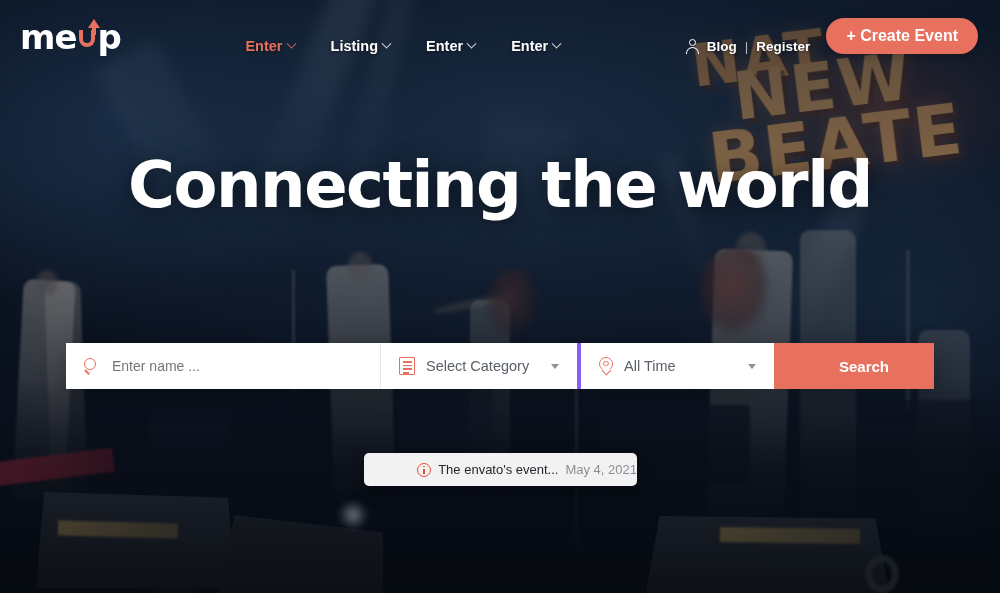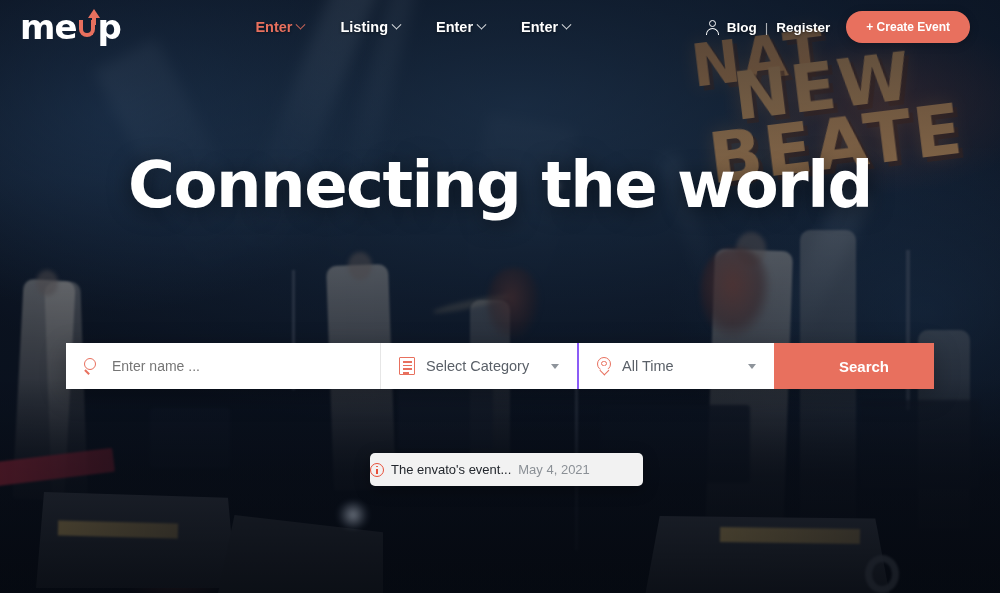--- a/index.html
+++ b/index.html
@@ -197,22 +197,22 @@
   }
 
   
   .tint {
     position:absolute; inset:0;
     background:linear-gradient(180deg, rgba(10,18,32,.62) 0%, rgba(12,20,34,.40) 30%, rgba(8,14,26,.46) 70%, rgba(6,10,18,.60) 100%);
   }
 
   
   .header {
-    position:absolute; left:0; right:10px; top:0; height:54px;
-    display:flex; align-items:center;
+    position:absolute; left:0; right:2px; top:0; height:54px;
+    display:flex; align-items:flex-end;
     padding:0 20px;
     z-index:20;
   }
   .logo {
     display:flex; align-items:baseline;
     font-size:34px; font-weight:bold; color:#fff;
     letter-spacing:-1px; line-height:1;
     position:relative; margin-left:0px;
     font-family:"DejaVu Sans", sans-serif;
   }
@@ -262,21 +262,21 @@
     text-shadow:0 1px 3px rgba(0,0,0,.5);
   }
   .user-icon { display:inline-block; width:15px; height:15px; position:relative; }
   .user-icon .uh { position:absolute; left:4px; top:0; width:7px; height:7px; border:1.6px solid #fff; border-radius:50%; }
   .user-icon .ub { position:absolute; left:1px; top:8px; width:13px; height:7px; border:1.6px solid #fff; border-bottom:none; border-radius:7px 7px 0 0; }
   .acc-link { cursor:pointer; }
   .acc-sep { opacity:.65; font-weight:normal; padding:0 1px; }
 
   .create-btn {
     background:#e8705e; color:#fff;
-    font-size:12px; font-weight:bold;
+    font-size:16px; font-weight:bold;
     padding:9px 20px; border:none; border-radius:22px;
     cursor:pointer; white-space:nowrap;
     box-shadow:0 2px 10px rgba(0,0,0,.2);
     margin-right:0px;
   }
 
   
   .hero-content {
     position:absolute; left:0; right:0; top:150px;
     text-align:center; z-index:15;
@@ -301,21 +301,21 @@
     background:#fff;
     box-shadow:0 6px 26px rgba(0,0,0,.28);
     z-index:16;
   }
   .sb-field {
     display:flex; align-items:center; gap:11px;
     padding:0 18px; position:relative;
   }
   .sb-name { width:314px; }
   .sb-cat  { width:197px; border-left:1px solid #e6e6e6; cursor:pointer; }
-  .sb-time { width:197px; border-left:2px solid #8b5cf6; cursor:pointer; }
+  .sb-time { width:197px; border-left:4px solid #8b5cf6; cursor:pointer; }
   .sb-text {
     font-size:14px; color:#8a8f96; flex:1;
     white-space:nowrap; overflow:hidden;
   }
   .sb-val { font-size:14.5px; color:#5a6068; flex:1; white-space:nowrap; }
   .sb-caret {
     width:0; height:0; margin-left:auto;
     border-left:4.5px solid transparent; border-right:4.5px solid transparent;
     border-top:5px solid #8e949b;
   }
@@ -359,24 +359,23 @@
     position:absolute; left:4.3px; top:4.3px; width:5.4px; height:5.4px;
     border:1.6px solid #e8705e; border-radius:50%;
   }
 
   
   .toast {
     position:absolute; left:364px; top:453px;
     width:273px; height:33px;
     background:#f2f2f2;
     border-radius:5px;
-    display:flex; align-items:center; justify-content:flex-start; gap:7px;
+    display:flex; align-items:center; justify-content:flex-end; gap:7px;
     box-shadow:0 4px 16px rgba(0,0,0,.30);
     z-index:16;
-    margin-left:6px;
   }
   .ic-info { width:14px; height:14px; position:relative; flex:0 0 auto; }
   .ic-info .ir {
     position:absolute; inset:0; border:1.4px solid #e8503a; border-radius:50%;
   }
   .ic-info .id1 { position:absolute; left:6px; top:3px; width:1.5px; height:1.5px; background:#e8503a; border-radius:50%; }
   .ic-info .id2 { position:absolute; left:6px; top:6px; width:1.5px; height:5px; background:#e8503a; }
   .toast-title { font-size:13px; color:#23272d; font-weight:normal; }
   .toast-date  { font-size:13px; color:#8b9096; }
 </style>

